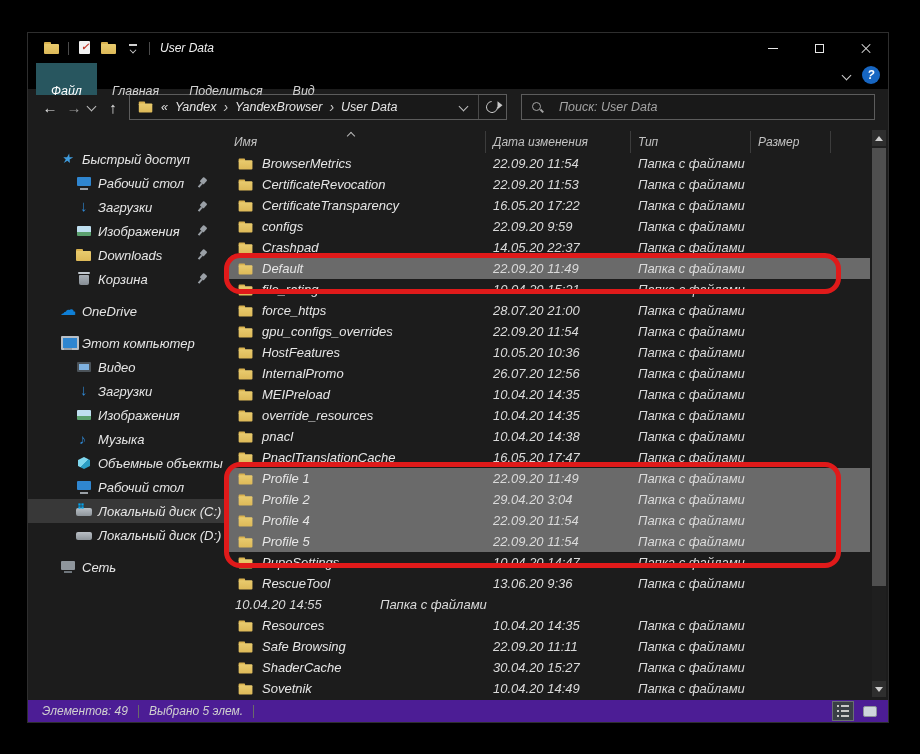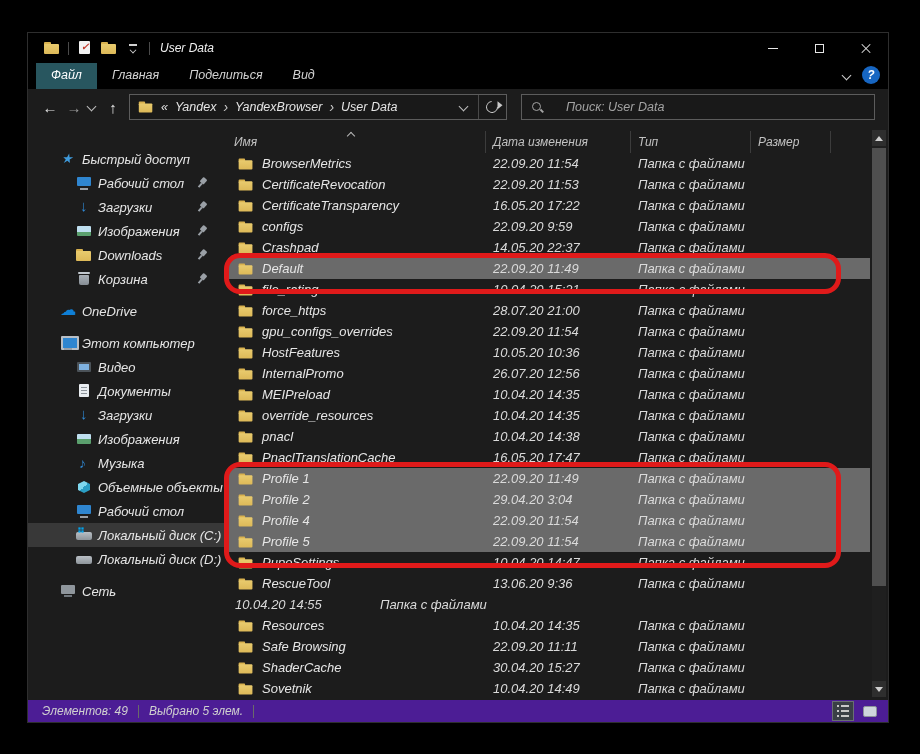--- a/index.html
+++ b/index.html
@@ -16,21 +16,21 @@
   .win-controls { margin-left:auto; display:flex; height:30px; }
   .wc { width:46px; height:30px; display:flex; align-items:center; justify-content:center; }
   .wc-min-glyph { width:10px; height:1px; background:#e6e6e6; }
   .wc-max-glyph { width:9px; height:9px; border:1px solid #e6e6e6; }
   .wc-x { position:relative; width:11px; height:11px; }
   .wc-x::before,.wc-x::after { content:""; position:absolute; left:0; top:5px; width:12px; height:1px; background:#e6e6e6; }
   .wc-x::before { transform:rotate(45deg);} .wc-x::after { transform:rotate(-45deg);}
 
   
   .tabrow { height:26px; background:#000; display:flex; padding-left:8px; position:relative; }
-  .tab { padding:0 15px; line-height:25px; font-size:12.5px; color:#d2d2d2; }
+  .tab { padding:16px 15px; line-height:25px; font-size:12.5px; color:#d2d2d2; }
   .tab.active { background:#28565f; color:#fff; }
   .ribbon-chev { position:absolute; right:38px; top:9px; width:7px; height:7px;
     border-right:1.6px solid #cfcfcf; border-bottom:1.6px solid #cfcfcf; transform:rotate(45deg); }
   .help-circle { position:absolute; right:8px; top:3px; width:18px; height:18px; border-radius:50%;
     background:#1766c2; color:#fff; font-size:12px; font-weight:bold; text-align:center; line-height:18px; }
 
   
   .navbar { height:36px; display:flex; align-items:center; padding:0 13px 0 10px; background:#1c1c1c; }
   .navic { width:24px; text-align:center; font-size:15px; color:#e2e2e2; flex:none; }
   .navic.fwd { color:#9b9b9b; }
@@ -41,21 +41,21 @@
   .crumb { color:#e4e4e4; font-size:12.5px; }
   .crumb-sep { color:#c8c8c8; font-size:14px; line-height:12px; }
   .addr-spacer { flex:1; }
   .addr-divider { width:1px; height:24px; background:#4a4a4a; }
   .refresh-ic { position:relative; width:12px; height:12px; border:1.5px solid #c8c8c8; border-radius:50%;
     border-top-color:transparent; transform:rotate(40deg); }
   .refresh-ic::after { content:""; position:absolute; left:6px; top:-4px; width:0; height:0;
     border-left:4px solid transparent; border-right:4px solid transparent; border-bottom:5px solid #c8c8c8;
     transform:rotate(50deg); }
   .searchbox { flex:1; height:26px; border:1px solid #5c5c5c; background:#191919; margin-left:14px;
-    display:flex; align-items:center; padding:0 9px; gap:22px; color:#a3a3a3; font-size:12.5px; }
+    display:flex; align-items:center; padding:0 9px; gap:15px; color:#a3a3a3; font-size:12.5px; }
   .mag { position:relative; width:13px; height:13px; flex:none; }
   .mag::before { content:""; position:absolute; left:1px; top:1px; width:7px; height:7px;
     border:1.5px solid #a3a3a3; border-radius:50%; }
   .mag::after { content:""; position:absolute; left:9px; top:9px; width:4px; height:1.5px;
     background:#a3a3a3; transform:rotate(45deg); }
 
   
   .content { flex:1; min-height:0; display:flex; position:relative; }
 
   
@@ -264,25 +264,20 @@
           <span>Этот компьютер</span>
 
         </div>
 
         <div class="side-item">
           <span class="ic ic-video"></span>
           <span>Видео</span>
 
         </div>
 
-        <div class="side-item">
-          <span class="ic ic-documents"></span>
-          <span>Документы</span>
-
-        </div>
 
         <div class="side-item">
           <span class="ic ic-downloads"></span>
           <span>Загрузки</span>
 
         </div>
 
         <div class="side-item">
           <span class="ic ic-pictures"></span>
           <span>Изображения</span>

